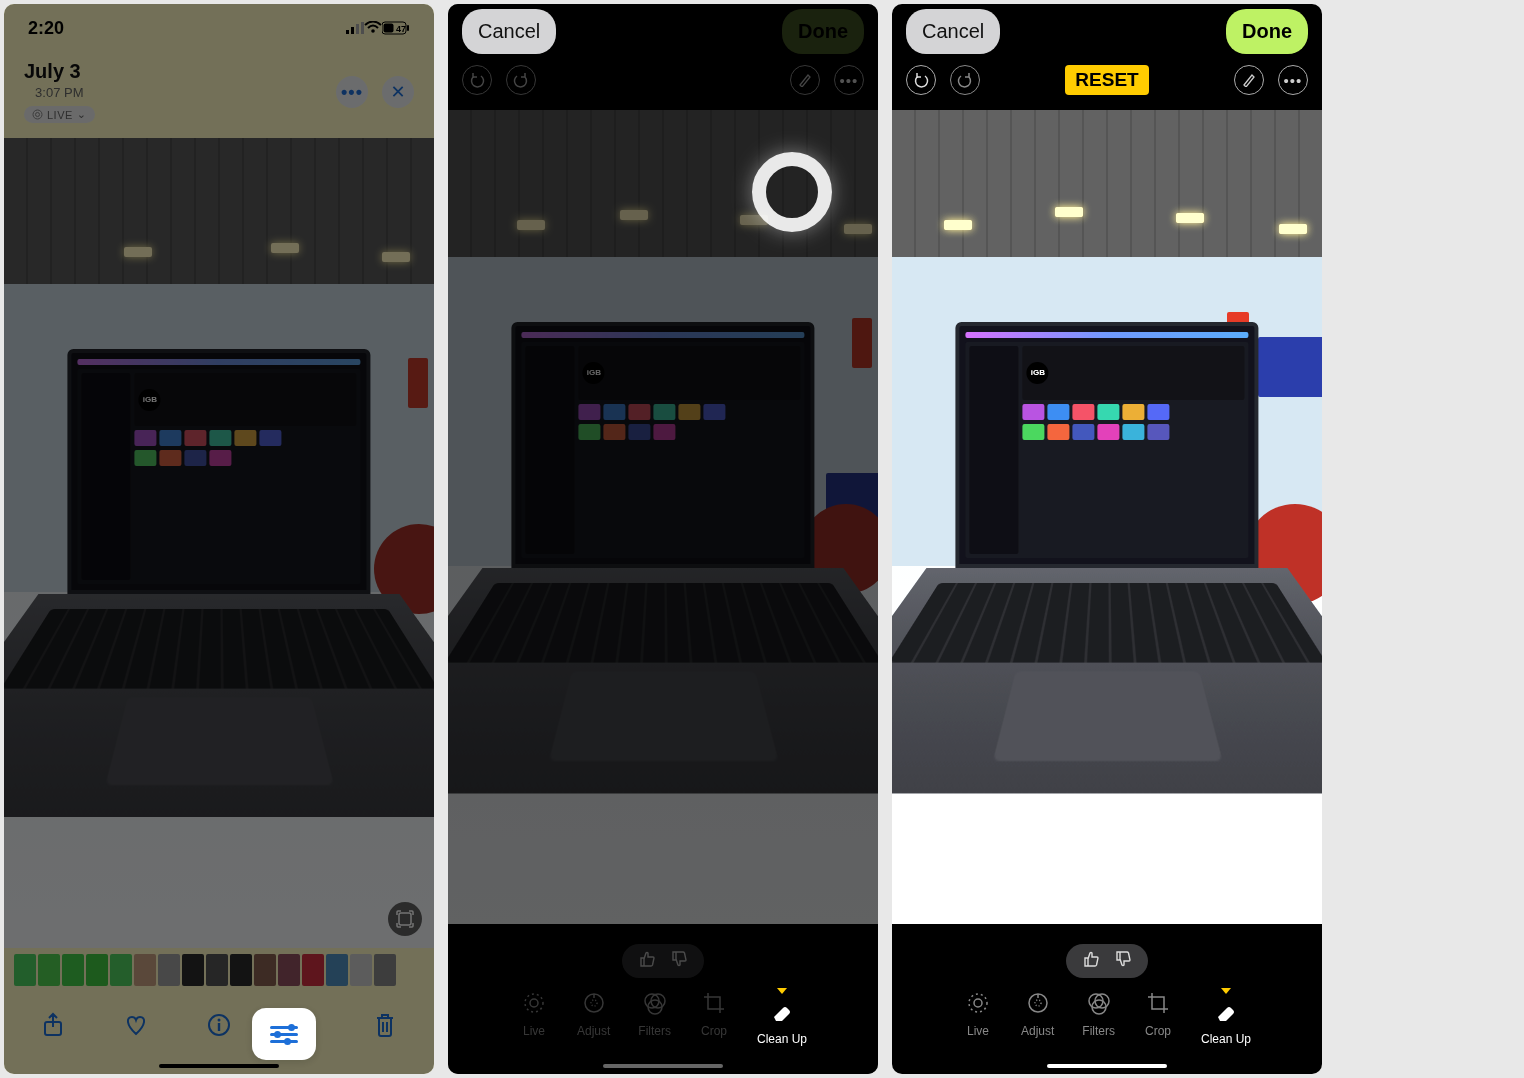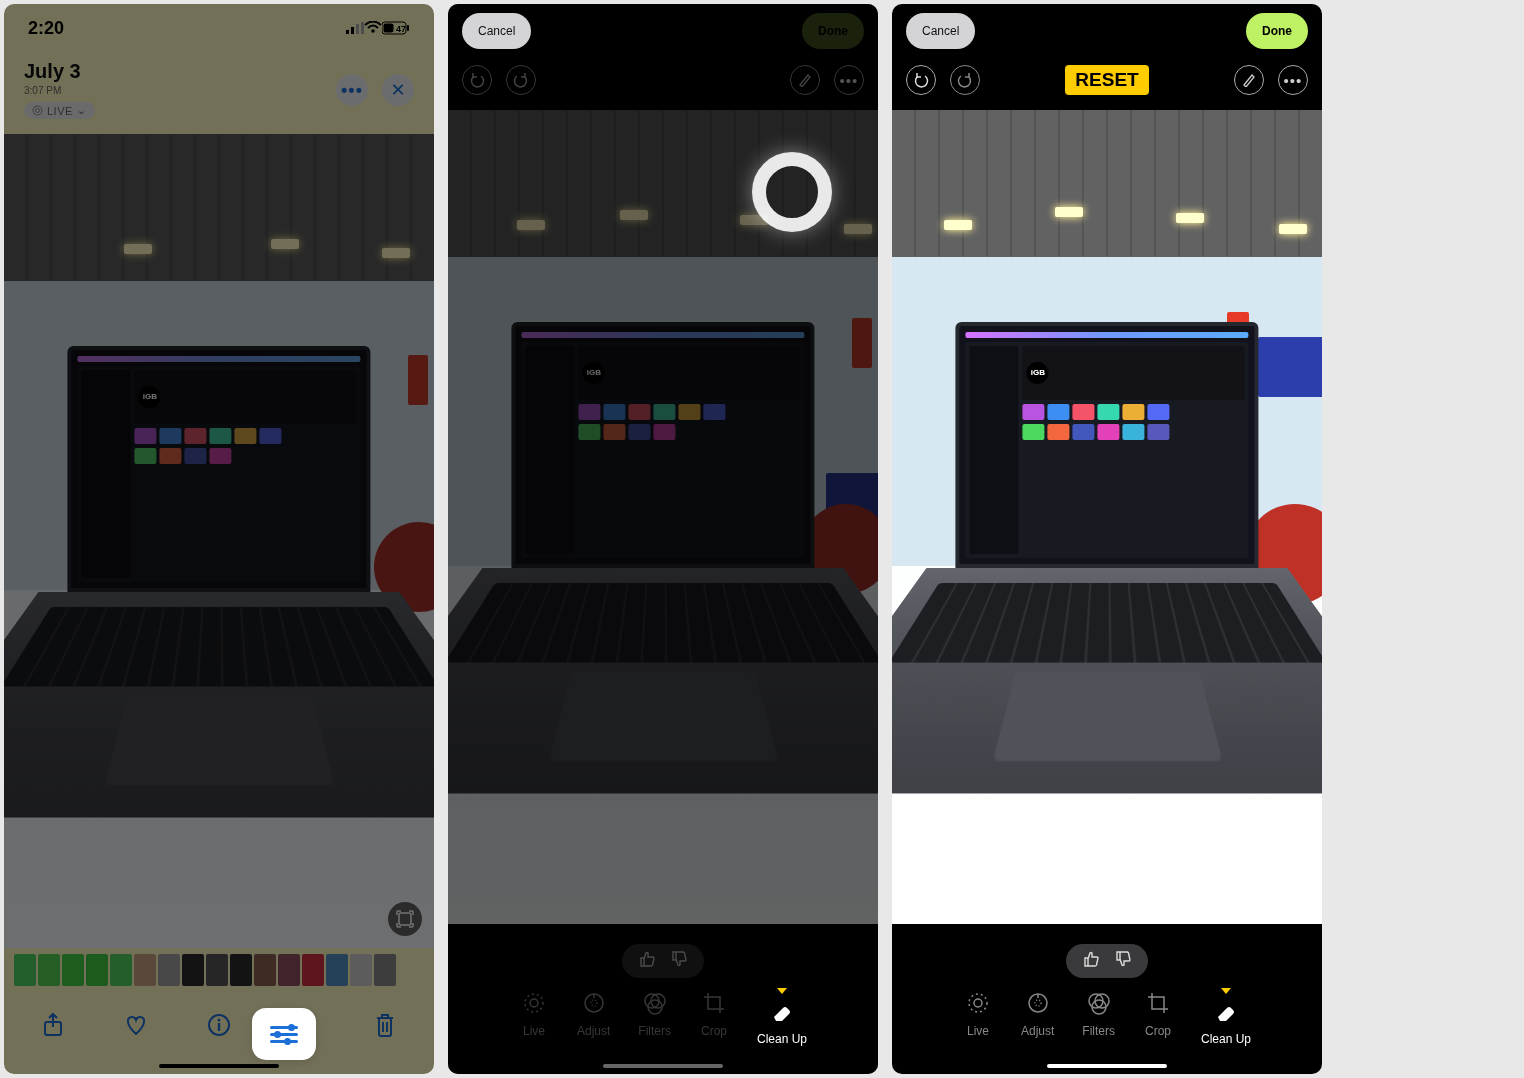--- a/index.html
+++ b/index.html
@@ -33,21 +33,21 @@
   .status-bar {
     display: flex; justify-content: space-between; align-items: center;
     padding: 8px 24px 4px 24px; height: 44px;
     color: #000; font-weight: 600; font-size: 18px;
   }
   .status-right { display: flex; gap: 0; align-items: center; }
   .photo-header {
     padding: 12px 20px 8px 20px; display: flex; justify-content: space-between;
   }
   .date-title { font-size: 20px; font-weight: 700; color: #111; }
-  .date-sub { font-size: 10px; color: #666; margin-top: 2px; }
+  .date-sub { font-size: 13px; color: #666; margin-top: 2px; text-align: center; }
   .live-badge {
     display: inline-flex; align-items: center; gap: 4px;
     margin-top: 6px; padding: 2px 8px; border-radius: 10px;
     background: #ececec; font-size: 11px; color: #666; letter-spacing: 0.5px;
   }
   .hdr-actions { display: flex; gap: 14px; align-items: center; }
   .dots-btn, .close-btn {
     width: 32px; height: 32px; border-radius: 16px; background: #eef0f2;
     display: flex; align-items: center; justify-content: center;
     font-size: 18px; color: #2070d8;
@@ -158,21 +158,21 @@
   .sliders-icon > div:nth-child(2)::after { left: 4px; }
   .sliders-icon > div:nth-child(3)::after { left: 14px; }
   .home-ind { height: 16px; display:flex;justify-content:center;align-items:center;}
   .home-ind > div { width: 120px; height: 4px; border-radius: 2px; background: #000;}
   
   .editor-top {
     height: 54px; display:flex; justify-content:space-between; align-items:center;
     padding: 0 14px;
   }
   .pill-btn {
-    padding: 11px 16px; border-radius: 20px; font-size: 12px; font-weight: 500;
+    padding: 11px 16px; border-radius: 20px; font-size: 20px; font-weight: 500;
   }
   .cancel { background: #d4d4d6; color: #111; }
   .done   { background: #bef264; color: #000; font-weight: 700; }
   .editor-row2 {
     height: 44px; display:flex; justify-content:space-between; align-items:center;
     padding: 0 14px;
   }
   .row2-group { display:flex; gap:14px; align-items:center;}
   .circ-btn {
     width: 30px; height: 30px; border-radius: 15px; border: 1.5px solid #888;

